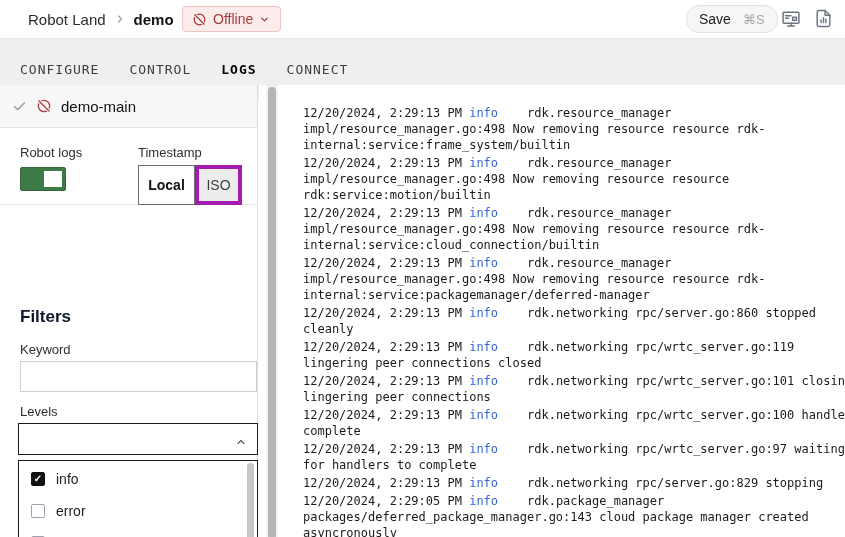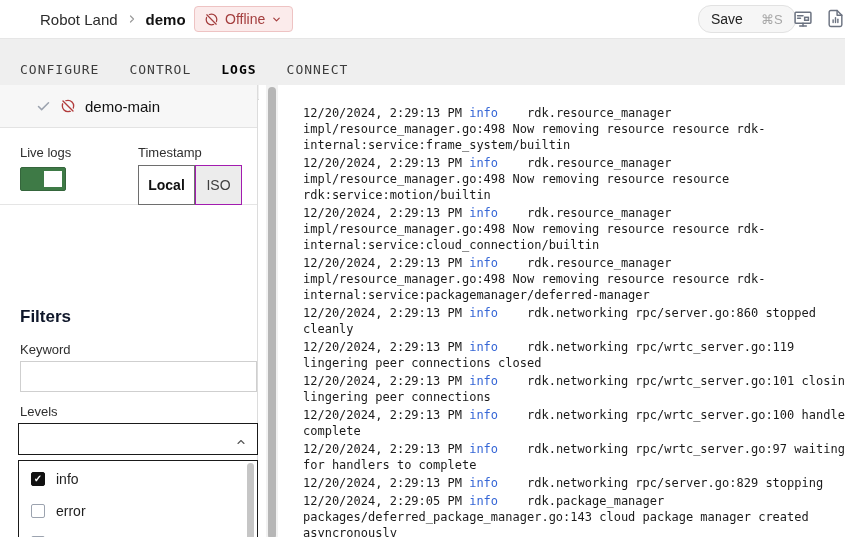--- a/index.html
+++ b/index.html
@@ -2,68 +2,68 @@
 <html style="--info-blue: #3566d6; --offline-red: #a43e3e; --toggle-green: #3e7a46;"><head>
 <meta charset="utf-8">
 <style>
   html,body{margin:0;padding:0;}
   body{
     width:845px;height:537px;position:relative;overflow:hidden;
     background:#fff;font-family:"Liberation Sans",sans-serif;color:#1a1a1a;
     -webkit-font-smoothing:antialiased;
   }
   
-  .topbar{position:absolute;left:0;top:0;width:713px;height:38px;background:#fff;margin-left:12px;}
+  .topbar{position:absolute;left:0;top:0;width:713px;height:38px;background:#fff;}
   .breadcrumb{position:absolute;left:28px;top:0;height:38px;display:flex;align-items:center;gap:8px;font-size:15px;}
   .crumb-root{color:#2b2b2b;}
   .crumb-sep{color:#9a9a9a;display:flex;align-items:center;}
   .crumb-current{font-weight:bold;color:#111;}
   .status-badge{
     position:absolute;left:182px;top:6px;height:26px;box-sizing:border-box;
     display:flex;align-items:center;gap:6px;padding:0 10px 0 9px;
     background:#fbebeb;border:1px solid #eec3c3;border-radius:4px;
     color:var(--offline-red);font-size:14px;font-weight:500;cursor:pointer;
   }
   .status-badge svg{display:block;}
   .save-btn{
     position:absolute;left:686px;top:5px;height:28px;box-sizing:border-box;
-    display:flex;align-items:center;gap:18px;padding:8px 12px;
+    display:flex;align-items:center;gap:12px;padding:8px 12px;
     background:#f6f6f6;border:1px solid #e2e2e2;border-radius:13px;font-size:14px;color:#222;cursor:pointer;
   }
   .save-shortcut{color:#a7a7a7;font-size:13px;}
   .top-icon{position:absolute;top:9px;width:20px;height:20px;color:#6b7280;cursor:pointer;}
   .top-icon svg{display:block;}
   
   .tabbar{
     position:absolute;left:0;top:38px;width:845px;height:62px;box-sizing:border-box;
     background:#efefef;border-top:1px solid #e6e6e6;border-bottom:1px solid #d8d8d8;
     display:flex;align-items:center;gap:30px;padding-left:20px;
     font-family:"DejaVu Sans Mono","Liberation Mono",monospace;font-size:13px;letter-spacing:1px;text-align:right;
   }
   .tab{color:#3d3d3d;cursor:pointer;}
   .tab.active{color:#000;font-weight:bold;}
   
   .sidebar{position:absolute;left:0;top:85px;width:258px;height:452px;box-sizing:border-box;background:#fff;border-right:1px solid #dcdcdc;}
-  .machine-row{height:43px;box-sizing:border-box;background:#f7f7f7;border-bottom:1px solid #e3e3e3;display:flex;align-items:center;padding-left:36px;gap:9px;}
+  .machine-row{height:43px;box-sizing:border-box;background:#f7f7f7;border-bottom:1px solid #e3e3e3;display:flex;align-items:center;padding-left:12px;gap:9px;}
   .machine-row .check{color:#9ca3af;display:flex;}
   .machine-row .netoff{color:#b23b3b;display:flex;}
   .machine-name{font-size:15px;color:#111;}
   .controls-row{position:relative;height:77px;box-sizing:border-box;border-bottom:1px solid #e5e5e5;}
   .ctl-label{position:absolute;font-size:13px;color:#2f2f2f;top:17px;}
   .live-label{left:20px;}
   .ts-label{left:138px;}
   .toggle{
     position:absolute;left:20px;top:39px;width:46px;height:24px;box-sizing:border-box;
     background:var(--toggle-green);border:1px solid #35663c;border-radius:2px;cursor:pointer;
   }
   .toggle .knob{position:absolute;right:3px;top:3px;width:18px;height:16px;background:#fff;}
   .segmented{position:absolute;left:138px;top:37px;display:flex;}
   .seg-btn{height:40px;box-sizing:border-box;display:flex;align-items:center;justify-content:center;font-size:14px;cursor:pointer;}
   .seg-btn.selected{width:57px;background:#fff;border:1px solid #6e6e6e;font-weight:bold;color:#111;}
-  .seg-btn.unselected{width:47px;background:#ececec;color:#3f3f3f;border:1px solid #a21caf;}
+  .seg-btn.unselected{width:47px;background:#ececec;color:#3f3f3f;border:4px solid #a21caf;}
   .filters-title{position:absolute;left:20px;top:222px;font-size:17px;font-weight:bold;color:#0f172a;}
   .field-label{position:absolute;left:20px;font-size:13px;color:#2f2f2f;}
   .keyword-label{top:257px;}
   .keyword-input{
     position:absolute;left:20px;top:276px;width:237px;height:31px;box-sizing:border-box;
     border:1px solid #cfcfcf;background:#fff;font-size:14px;padding:0 8px;outline:none;
   }
   .levels-label{top:319px;}
   .levels-select{
     position:absolute;left:18px;top:338px;width:240px;height:32px;box-sizing:border-box;
@@ -170,21 +170,21 @@
       <svg width="16" height="16" viewBox="0 0 24 24" fill="none" stroke="currentColor" stroke-width="2" stroke-linecap="round">
         <circle cx="12" cy="12" r="8.5"></circle>
           <line x1="4.5" y1="4.5" x2="19.5" y2="19.5" stroke="#f7f7f7" stroke-width="5"></line>
           <line x1="4.5" y1="4.5" x2="19.5" y2="19.5"></line>
       </svg>
     </span>
     <span class="machine-name">demo-main</span>
   </div>
 
   <div class="controls-row">
-    <span class="ctl-label live-label">Live logs</span>
+    <span class="ctl-label live-label">Robot logs</span>
     <div class="toggle">
       <div class="knob"></div>
     </div>
     <span class="ctl-label ts-label">Timestamp</span>
     <div class="segmented">
 
     <div class="seg-btn selected">Local</div>
         <div class="seg-btn unselected">ISO</div>
       </div>
   </div>

